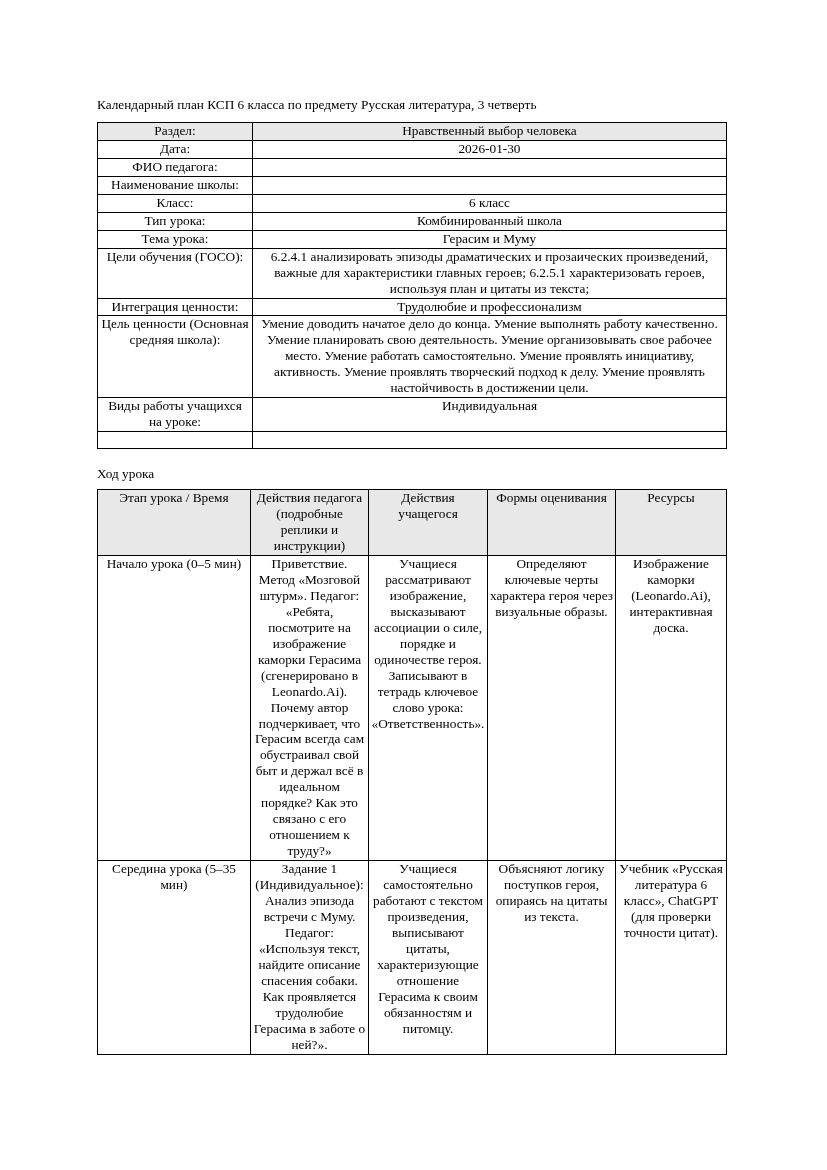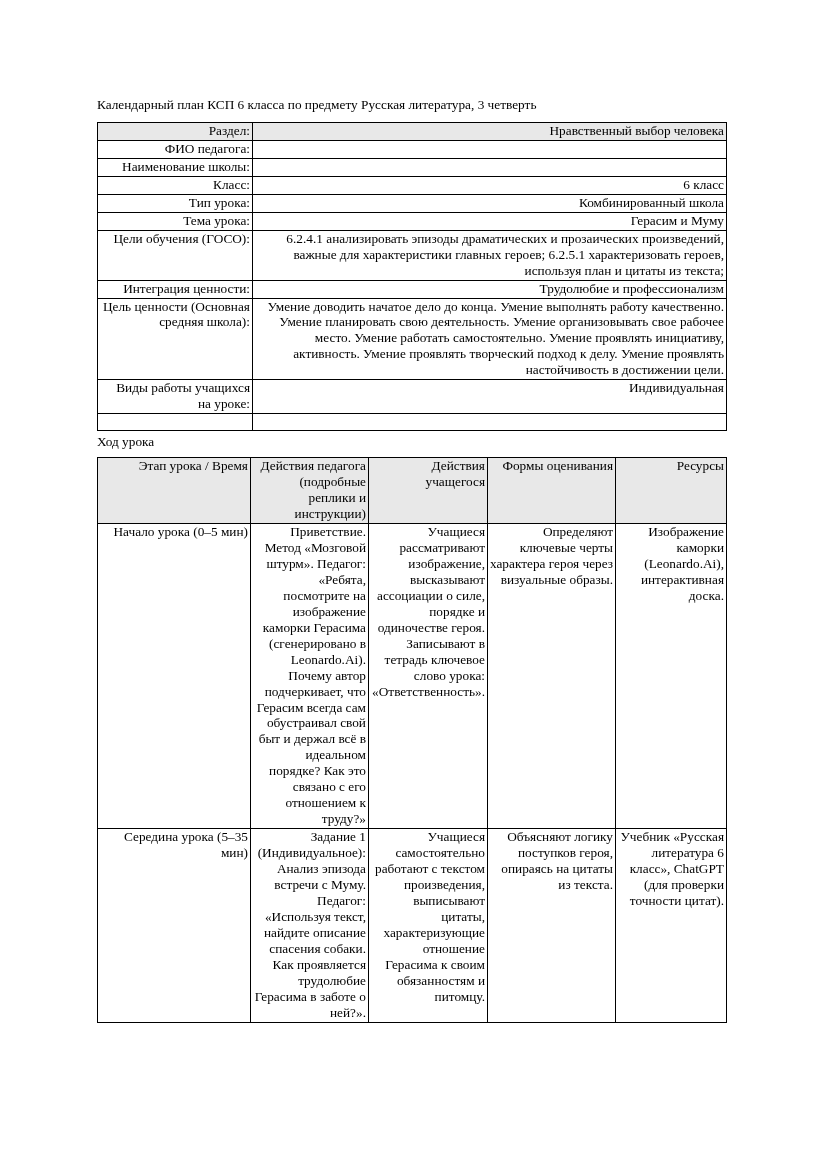--- a/index.html
+++ b/index.html
@@ -27,36 +27,36 @@
     font-weight: normal;
   }
   table {
     border-collapse: collapse;
     table-layout: fixed;
     width: 629px;
   }
   td, th {
     border: 1px solid #000000;
     vertical-align: top;
-    text-align: right;
+    text-align: center;
     font-weight: normal;
     font-size: 13.3px;
     line-height: 1.2;
     padding: 0 2px 1px 2px;
     overflow: hidden;
     word-wrap: break-word;
   }
   .shaded td, thead th {
     background: #e8e8e8;
   }
   .empty-row td {
     height: 15px;
   }
   .flow-heading {
-    margin: 2px 0 7px 0;
+    margin: 16px 0 7px 0;
     font-size: 13.3px;
     line-height: 17px;
     font-weight: normal;
   }
   
   .info-c1 { width: 155px; }
   .info-c2 { width: 474px; }
   
   .flow-c1 { width: 153px; }
   .flow-c2 { width: 118px; }
@@ -73,20 +73,24 @@
 
   <table class="info-table">
     <colgroup>
         <col class="info-c1">
         <col class="info-c2">
       </colgroup>
     <tbody>
       <tr class="shaded">
         <td>Раздел:</td>
         <td>Нравственный выбор человека</td>
+      </tr>
+      <tr>
+        <td>Дата:</td>
+        <td>2026-01-30</td>
       </tr>
       <tr>
         <td>ФИО педагога:</td>
         <td></td>
       </tr>
       <tr>
         <td>Наименование школы:</td>
         <td></td>
       </tr>
       <tr>

